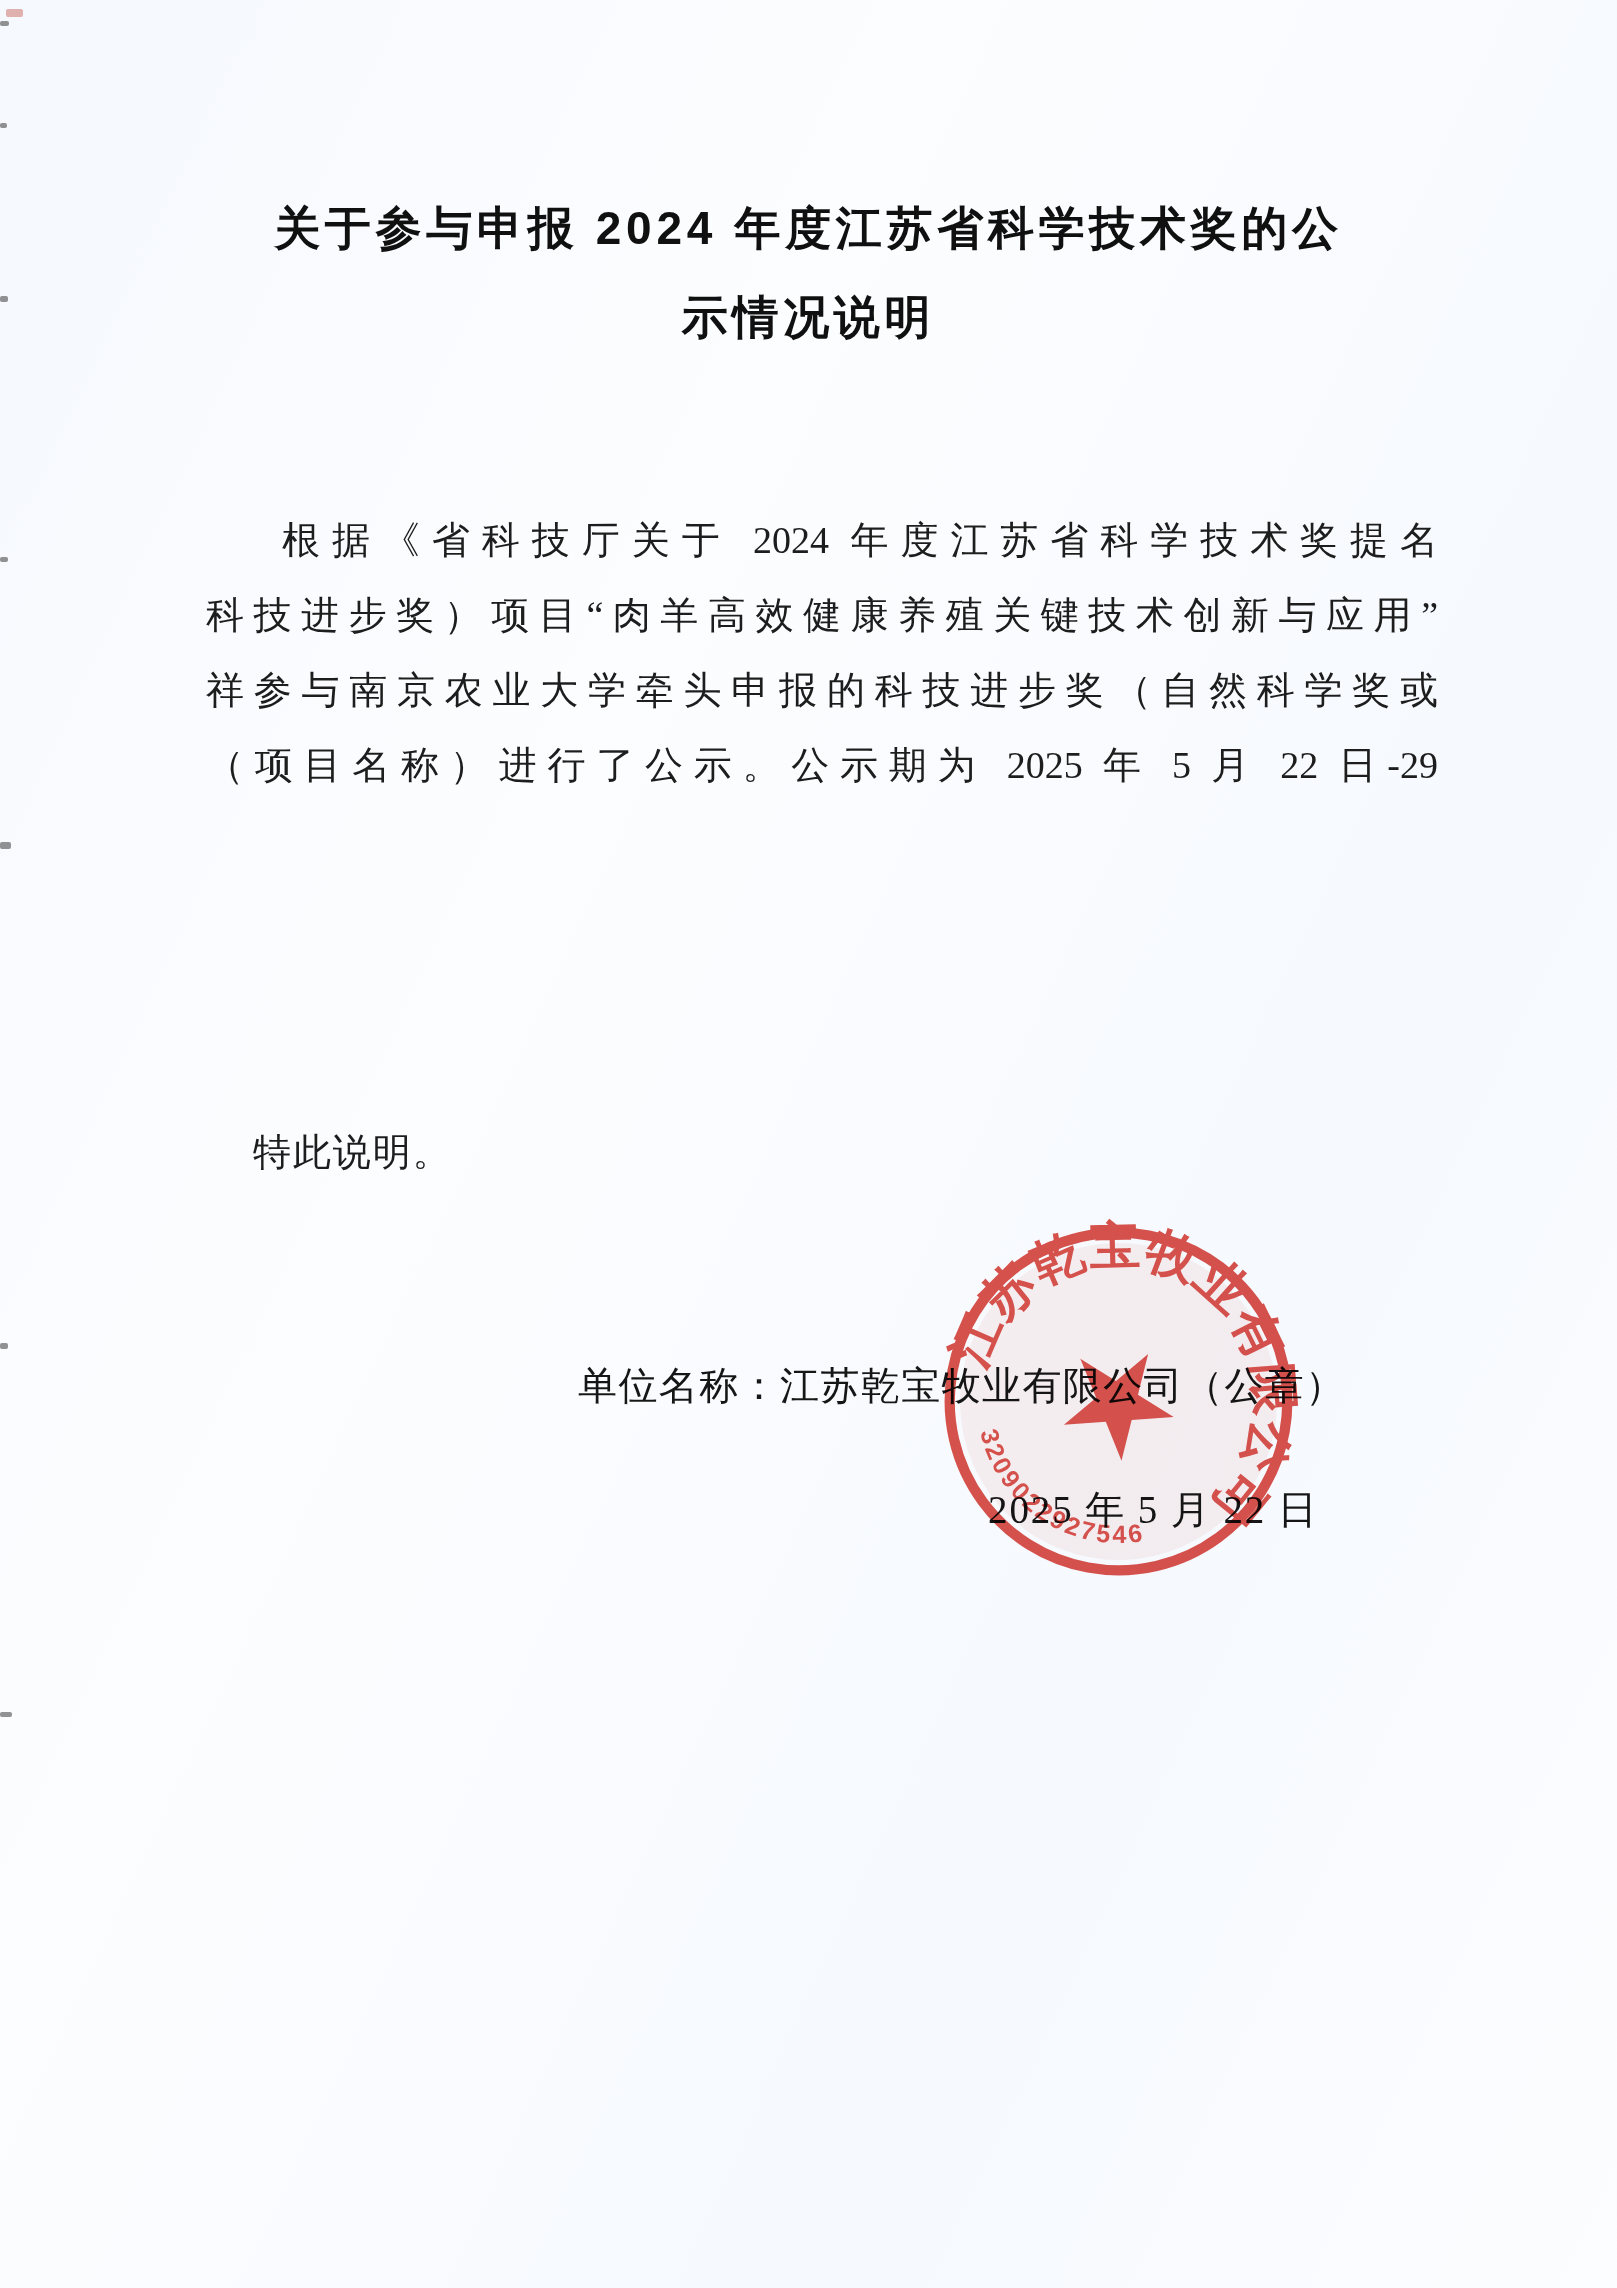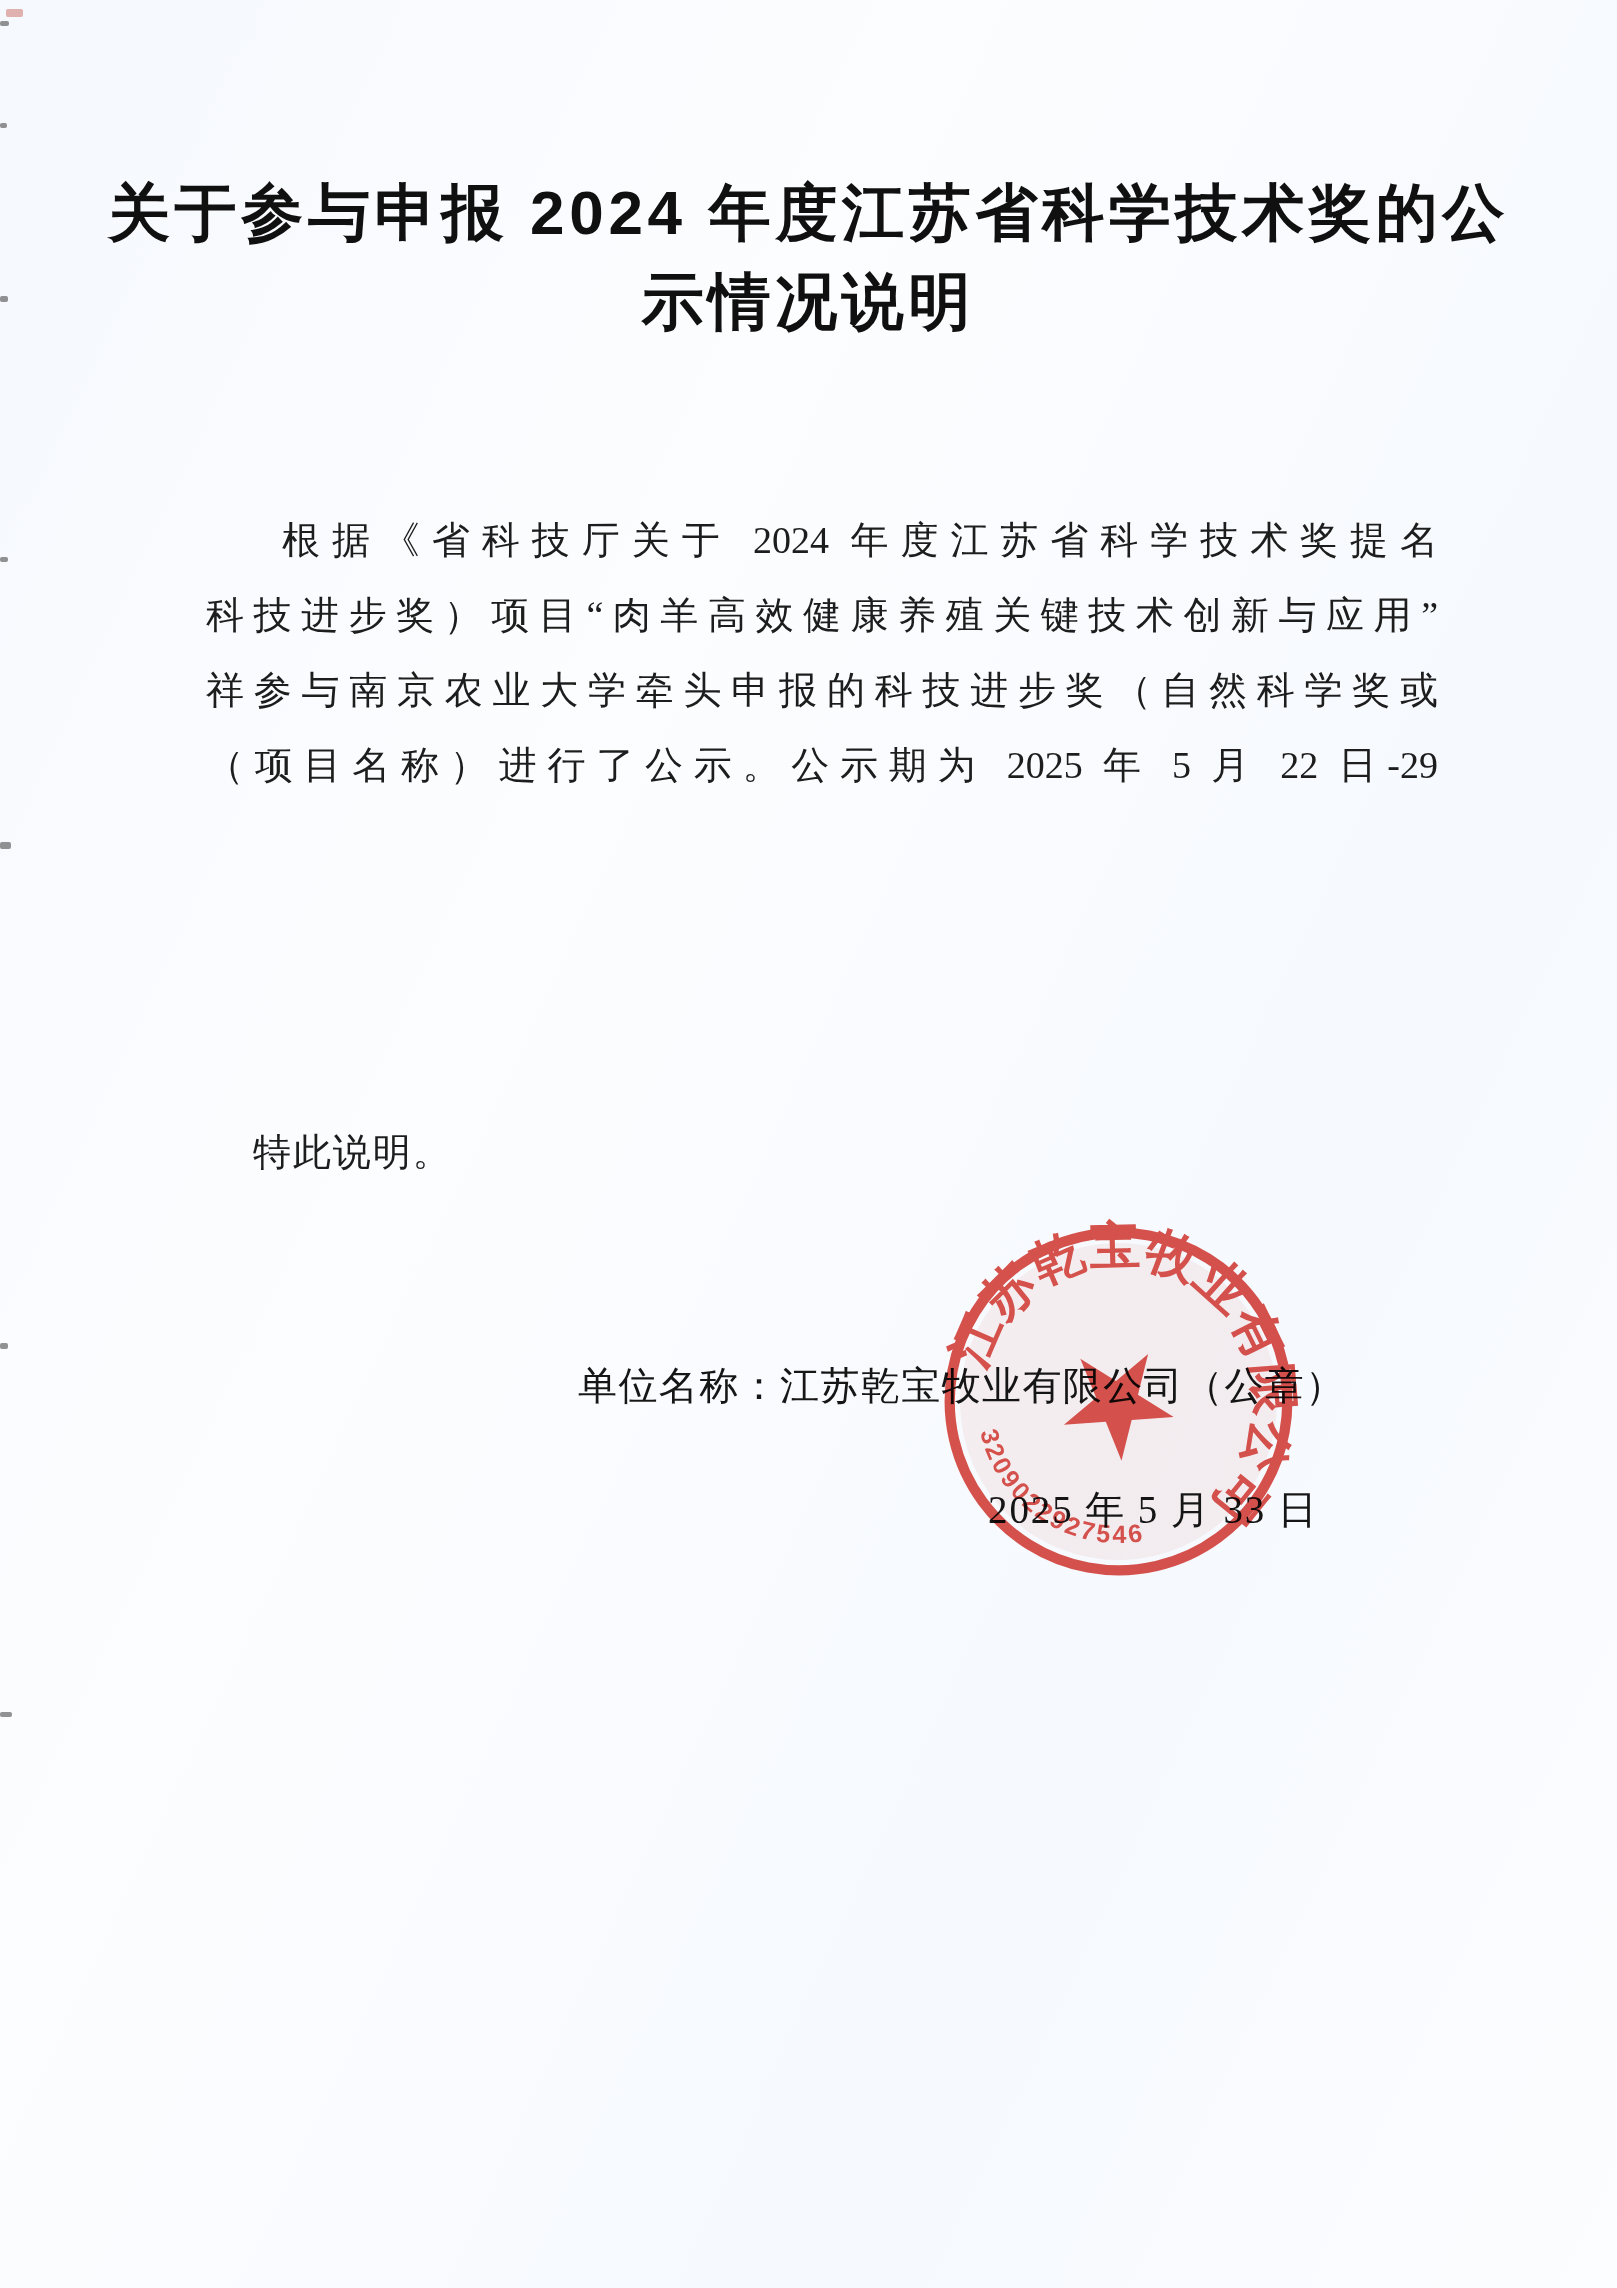--- a/index.html
+++ b/index.html
@@ -12,22 +12,22 @@
       #fcfdff;
     overflow:hidden;
     font-family:"Liberation Serif","DejaVu Serif",serif;
     color:#1d1d1d;
   }
   .title{
     position:absolute;top:168px;left:0;right:0;
     text-align:center;
     font-family:"Liberation Sans","DejaVu Sans",sans-serif;
     font-weight:bold;
-    font-size:62px;line-height:89px;letter-spacing:4.7px;
-    color:#101010;margin:0;
+    font-size:46px;line-height:89px;letter-spacing:4.7px;
+    color:#101010;margin:16px;
   }
   .title .tl{display:block;}
   .body-text{
     position:absolute;top:503px;left:206px;width:1232px;
     font-size:38px;
   }
   .bl{
     height:75px;line-height:75px;overflow:hidden;
     text-align:justify;text-justify:inter-character;
   }
@@ -83,21 +83,21 @@
     <div class="bl">科技进步奖）项目“肉羊高效健康养殖关键技术创新与应用”</div>
     <div class="bl">祥参与南京农业大学牵头申报的科技进步奖（自然科学奖或</div>
     <div class="bl">（项目名称）进行了公示。公示期为 2025 年 5 月 22 日-29</div>
   </div>
 
 
   <div class="closing">特此说明。</div>
 
   <div class="signature">单位名称：江苏乾宝牧业有限公司（公章）</div>
 
-  <div class="date">2025 年 5 月 33 日</div>
+  <div class="date">2025 年 5 月 22 日</div>
 
   <svg class="stamp" viewBox="0 0 400 400" xmlns="http://www.w3.org/2000/svg">
     <g transform="rotate(32 200 200)">
 
       <circle cx="200" cy="200" r="170" fill="#e4766d" opacity="0.10"></circle>
 
       <circle cx="200" cy="200" r="181" fill="none" stroke="#d9453e" stroke-width="11"></circle>
 
       <path id="nameArc" d="M 66 262.5 A 148 148 0 1 1 334 262.5" fill="none"></path>
       <text class="stamp-name">

